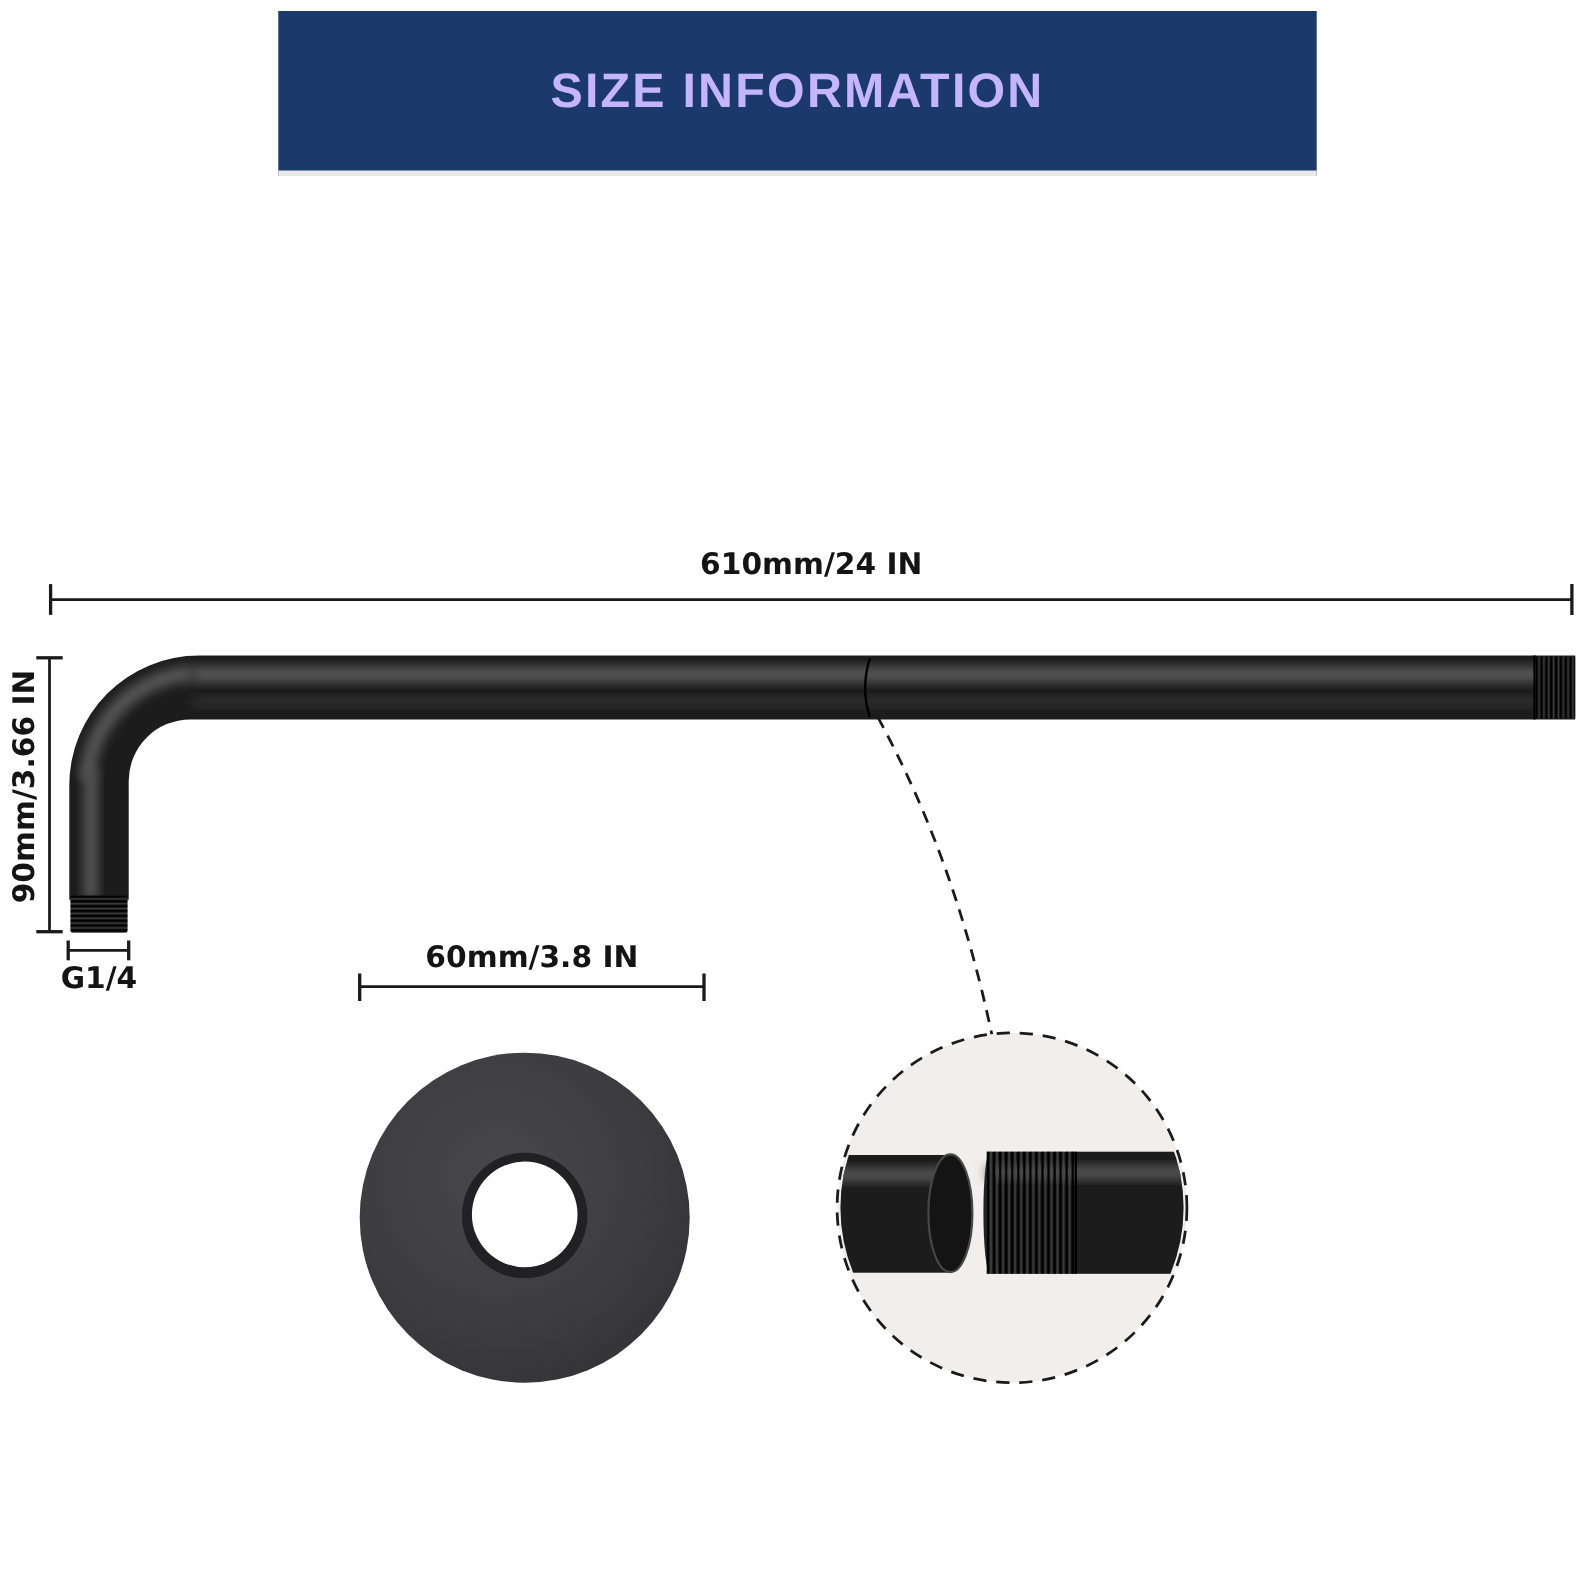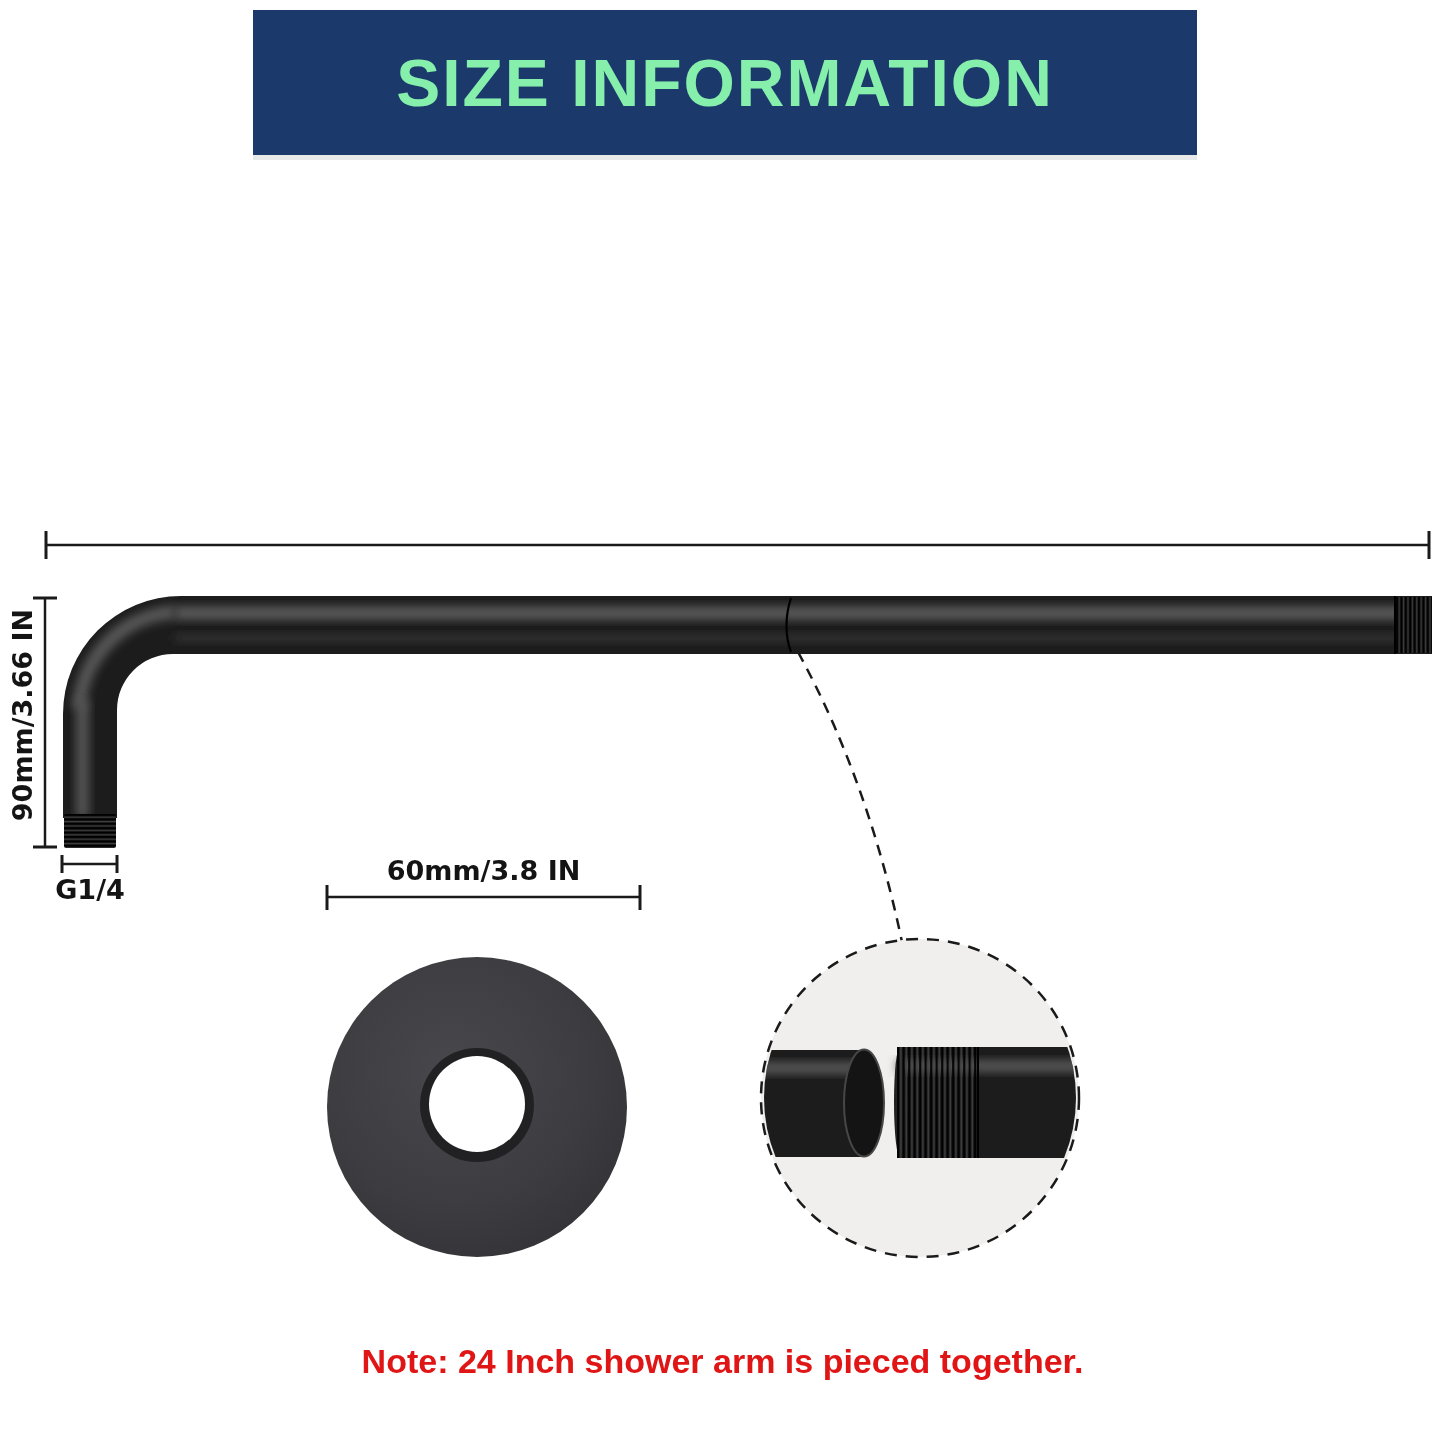--- a/index.html
+++ b/index.html
@@ -11,24 +11,24 @@
     overflow:hidden;
   }
   .banner{
     position:absolute;
     left:253px;top:10px;width:944px;height:145px;
     background:#1b3a6b;
     border-bottom:5px solid #e7eae8;
     display:flex;align-items:center;justify-content:center;
   }
   .banner-title{
-    color:#86efac;
+    color:#c4b5fd;
     font-family:"Liberation Sans", sans-serif;
     font-weight:bold;
-    font-size:66px;
+    font-size:44px;
     letter-spacing:2px;
     white-space:nowrap;
   }
   .diagram-svg{position:absolute;left:0;top:0;}
   .dim-label{
     position:absolute;
     font-size:27px;
     font-weight:600;
     color:#141414;
     white-space:nowrap;
@@ -157,19 +157,19 @@
           <rect x="897" y="1047" width="193" height="111" fill="#1c1c1c"></rect>
           <rect x="897" y="1060" width="193" height="12" fill="#575757" filter="url(#soft)"></rect>
           <ellipse cx="900" cy="1102" rx="6" ry="55" fill="#222222"></ellipse>
           <rect x="897" y="1047" width="80" height="111" fill="url(#pThreadV2)"></rect>
           <line x1="978" y1="1047" x2="978" y2="1158" stroke="#000000" stroke-width="2"></line>
         </g>
       </g>
     </g>
   </svg>
 
+  <span class="dim-label lbl-length">610mm/24 IN</span>
   <span class="dim-label lbl-height">90mm/3.66 IN</span>
   <span class="dim-label lbl-thread">G1/4</span>
   <span class="dim-label lbl-flange">60mm/3.8 IN</span>
 
-  <div class="note">Note: 24 Inch shower arm is pieced together.</div>
 
 </div>
 
 </body></html>

